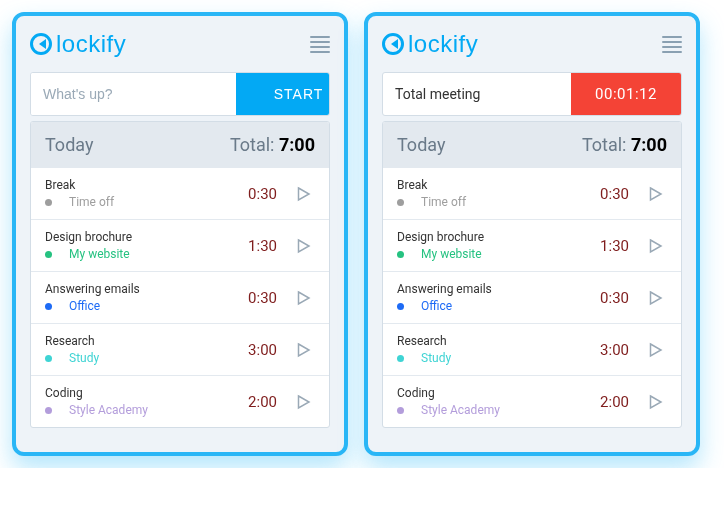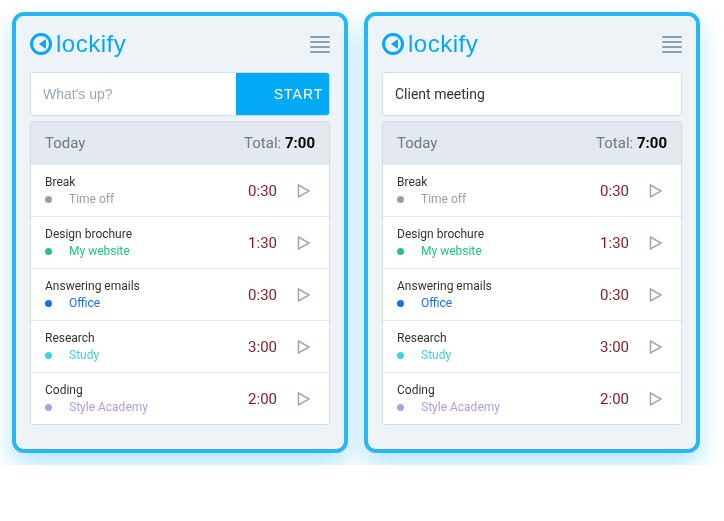--- a/index.html
+++ b/index.html
@@ -122,21 +122,21 @@
     border: 1px solid #d3dde6;
     border-radius: 3px;
     overflow: hidden;
     background: #fff;
   }
   .list-header {
     background: #e3e9ef;
     padding: 12px 14px;
     display: flex;
     justify-content: space-between;
-    font-size: 15px;
+    font-size: 18px;
     color: #6a7a89;
   }
   .list-header .total strong {
     color: #000000;
     font-weight: 700;
   }
   .entry {
     border-top: 1px solid #e3e9ef;
     padding: 10px 14px;
     display: flex;
@@ -288,21 +288,22 @@
         <span>lockify</span>
     </div>
     <div class="menu-icon">
       <span></span>
         <span></span>
         <span></span>
         <span></span>
     </div>
   </div>
   <div class="timer-row">
-    <div class="timer-display">Client meeting</div>
+    <div class="timer-display">Total meeting</div>
+    <div class="stop-btn">00:01:12</div>
   </div>
   <div class="list">
     <div class="list-header">
       <span>Today</span>
       <span class="total"><span>Total:</span> <strong>7:00</strong></span>
     </div>
     <div>
         <div class="entry">
           <div class="entry-info">
             <div class="entry-title">Break</div>

